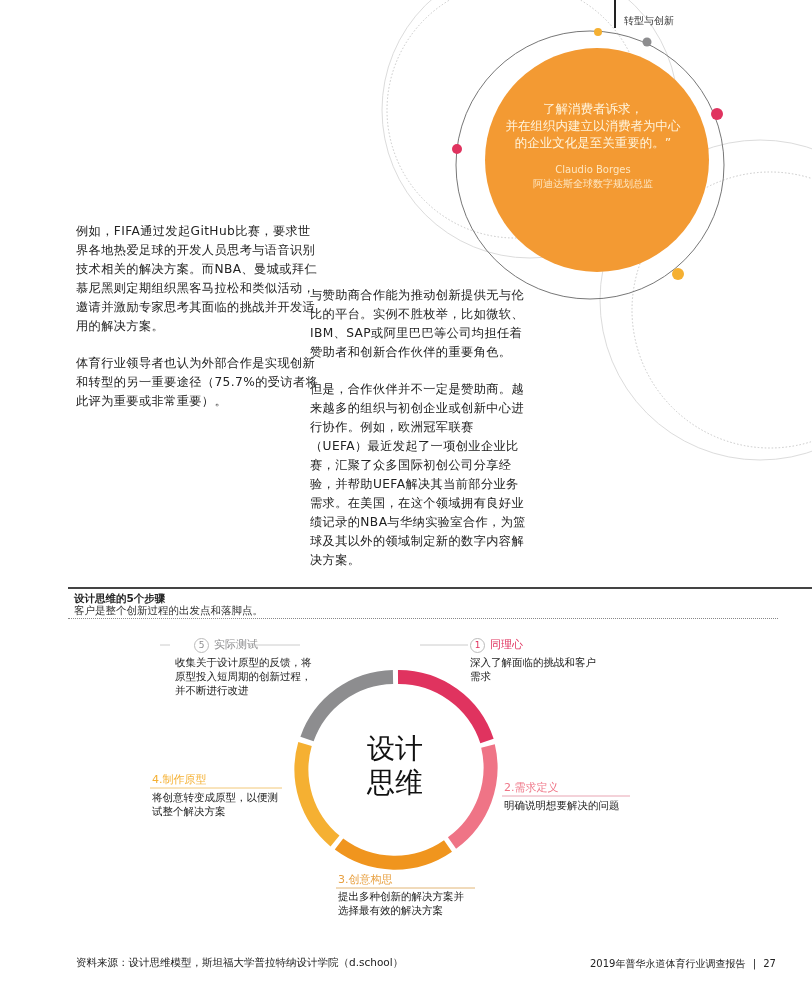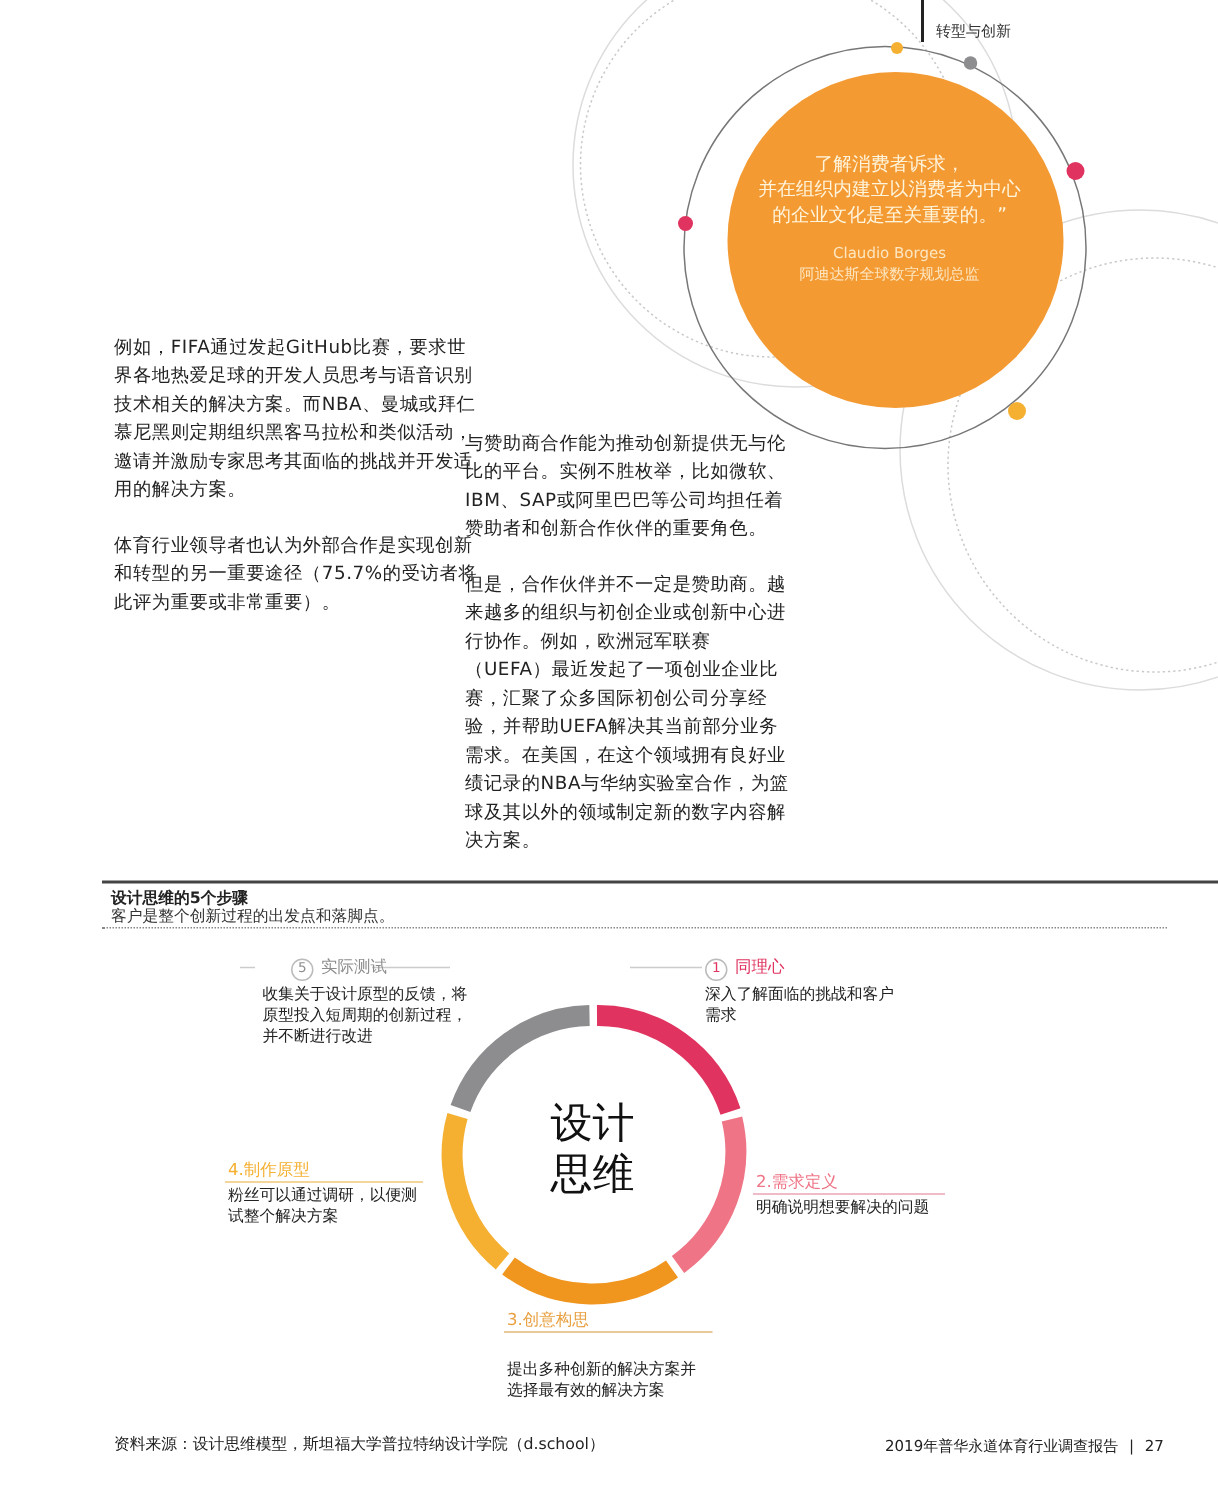--- a/index.html
+++ b/index.html
@@ -140,28 +140,28 @@
 <div class="abs" style="left:504px; top:780px; width:150px;">
   <div class="step-title" style="color:#ef7486;">2.需求定义</div>
   <div class="step-desc" style="margin-top:3px;">
     <div>明确说明想要解决的问题</div>
   </div>
 </div>
 
 <div class="abs" style="left:152px; top:772px; width:140px;">
   <div class="step-title" style="color:#f5b032;">4.制作原型</div>
   <div class="step-desc" style="margin-top:3px;">
-    <div>粉丝可以通过调研，以便测</div>
+    <div>将创意转变成原型，以便测</div>
     <div>试整个解决方案</div>
   </div>
 </div>
 
 <div class="abs" style="left:338px; top:872px; width:150px;">
   <div class="step-title" style="color:#e8a040;">3.创意构思</div>
-  <div class="step-desc" style="margin-top:19px;">
+  <div class="step-desc" style="margin-top:2px;">
     <div>提出多种创新的解决方案并</div>
     <div>选择最有效的解决方案</div>
   </div>
 </div>
 
 <div class="abs footer-left">资料来源：设计思维模型，斯坦福大学普拉特纳设计学院（d.school）</div>
 <div class="abs footer-right">
   <span>2019年普华永道体育行业调查报告</span>
   <span style="margin:0 4px;">|</span>
   <span>27</span>

